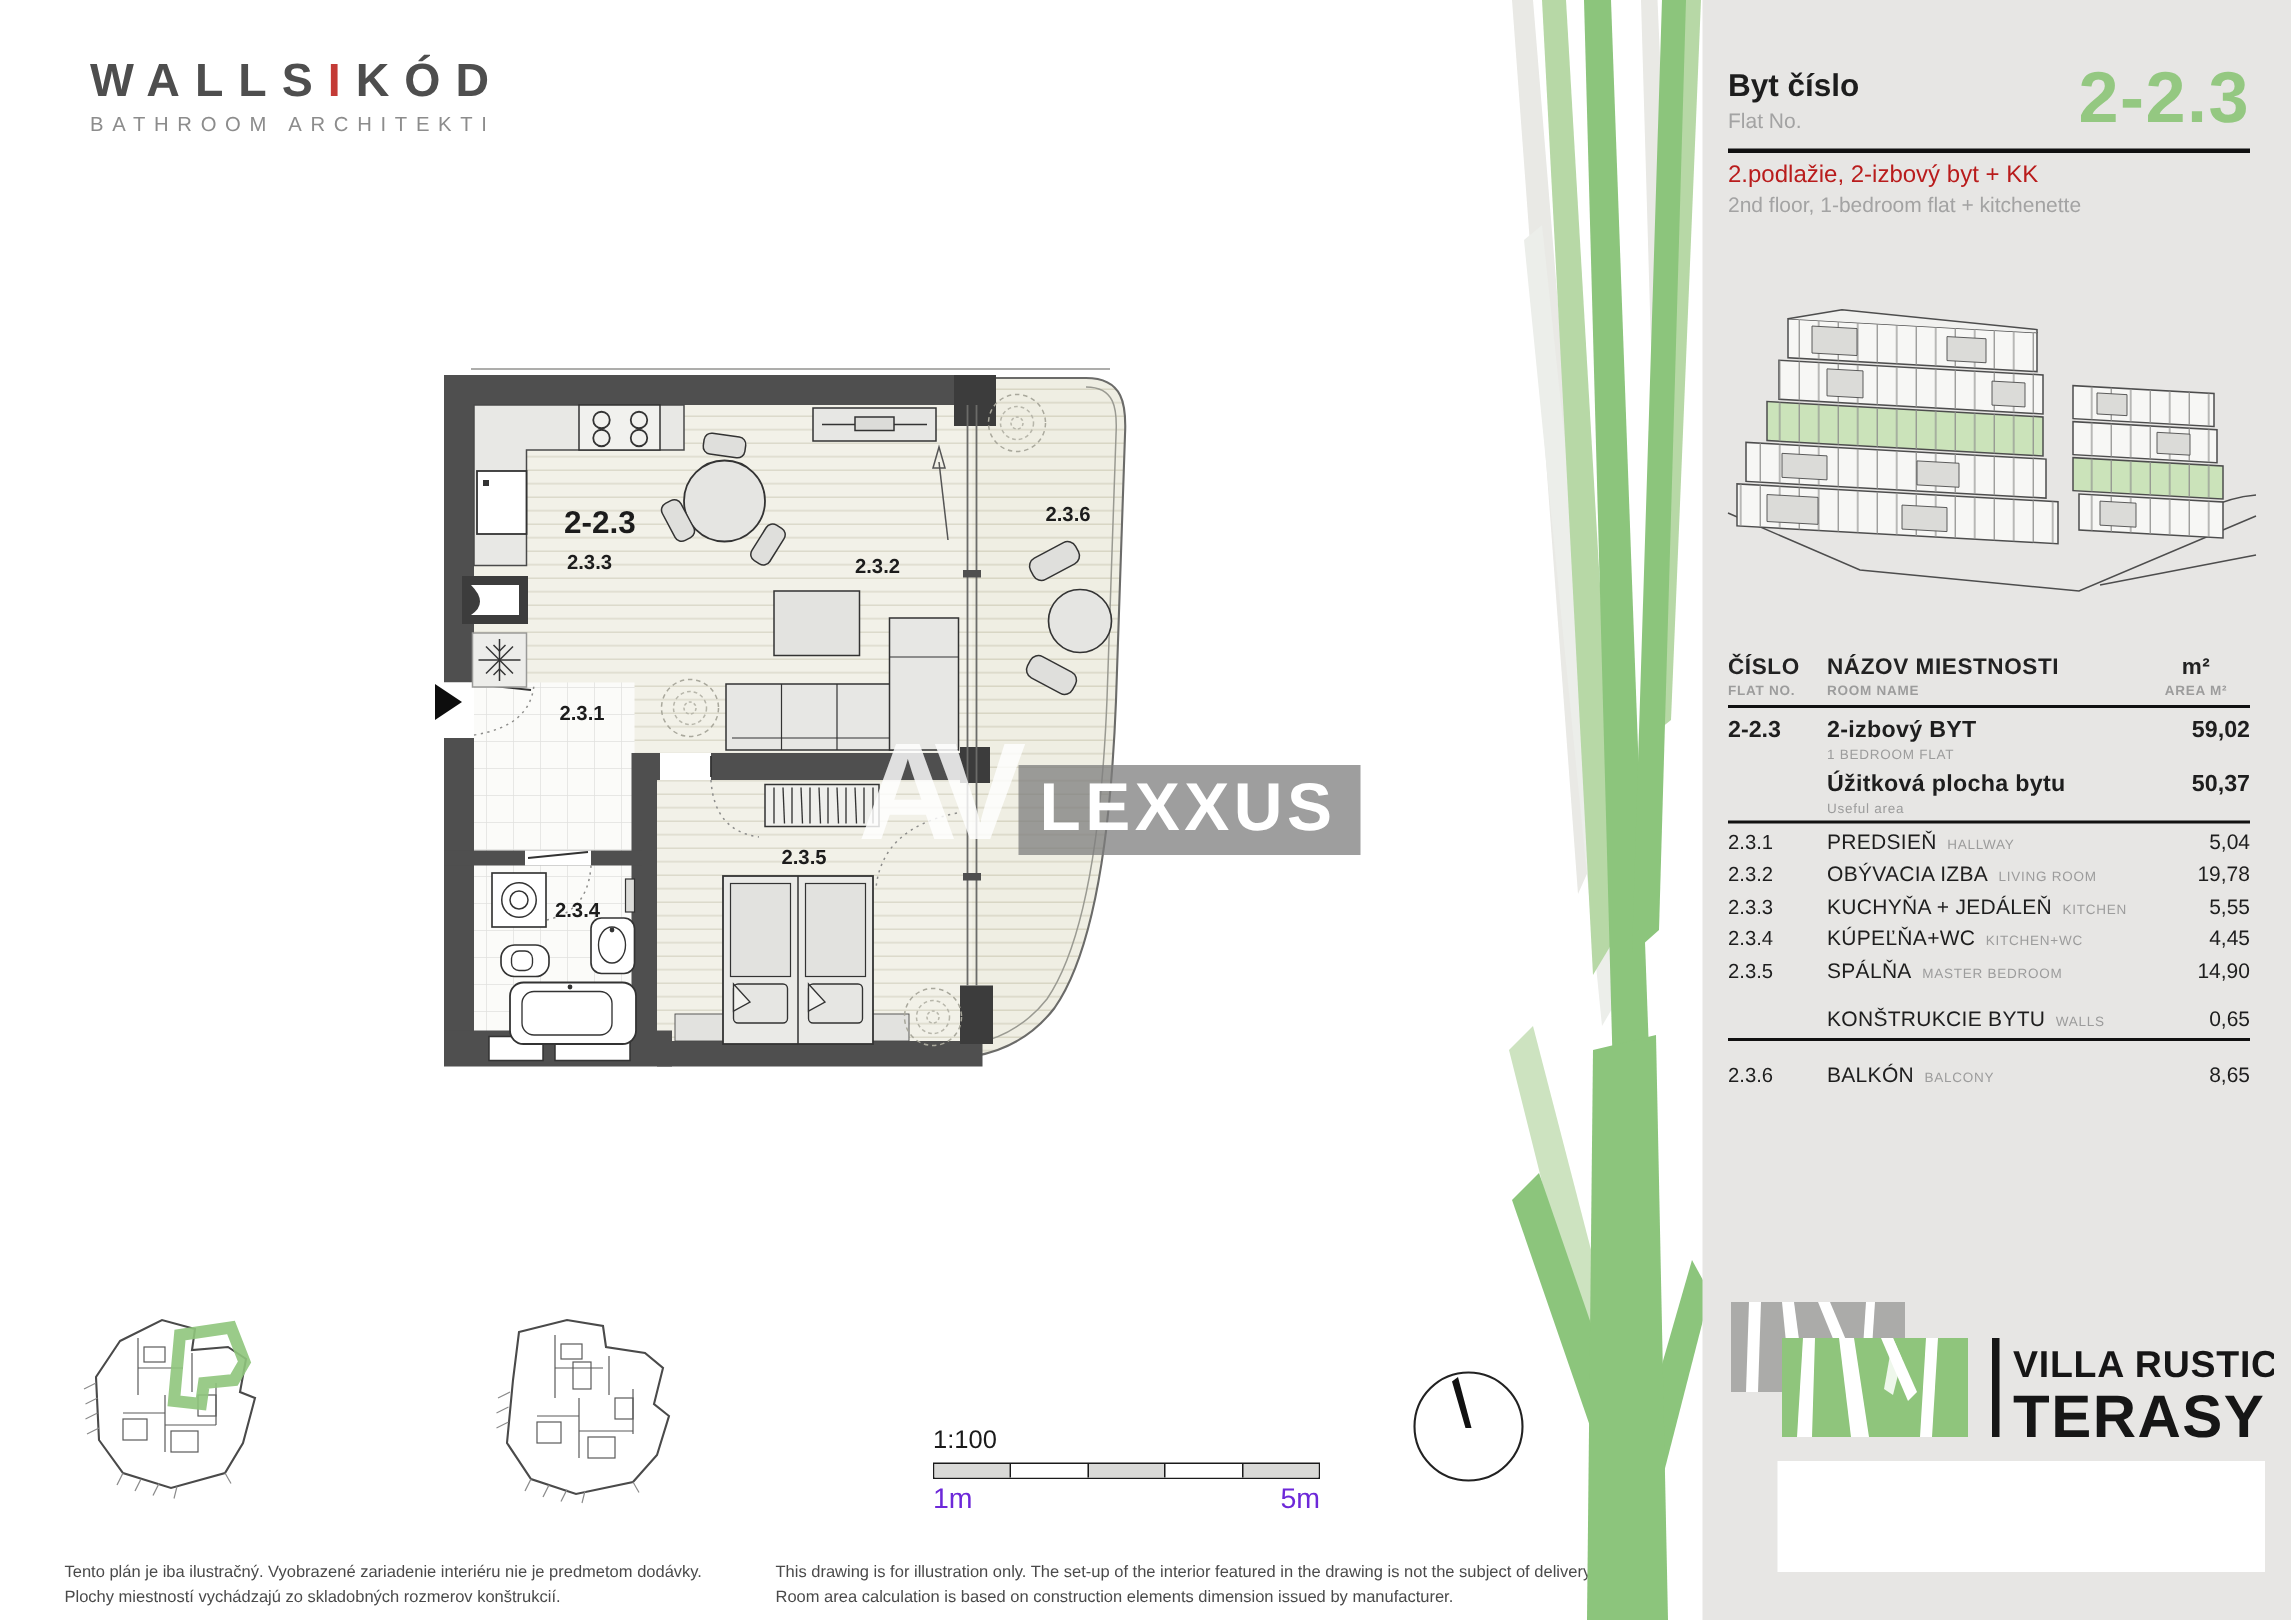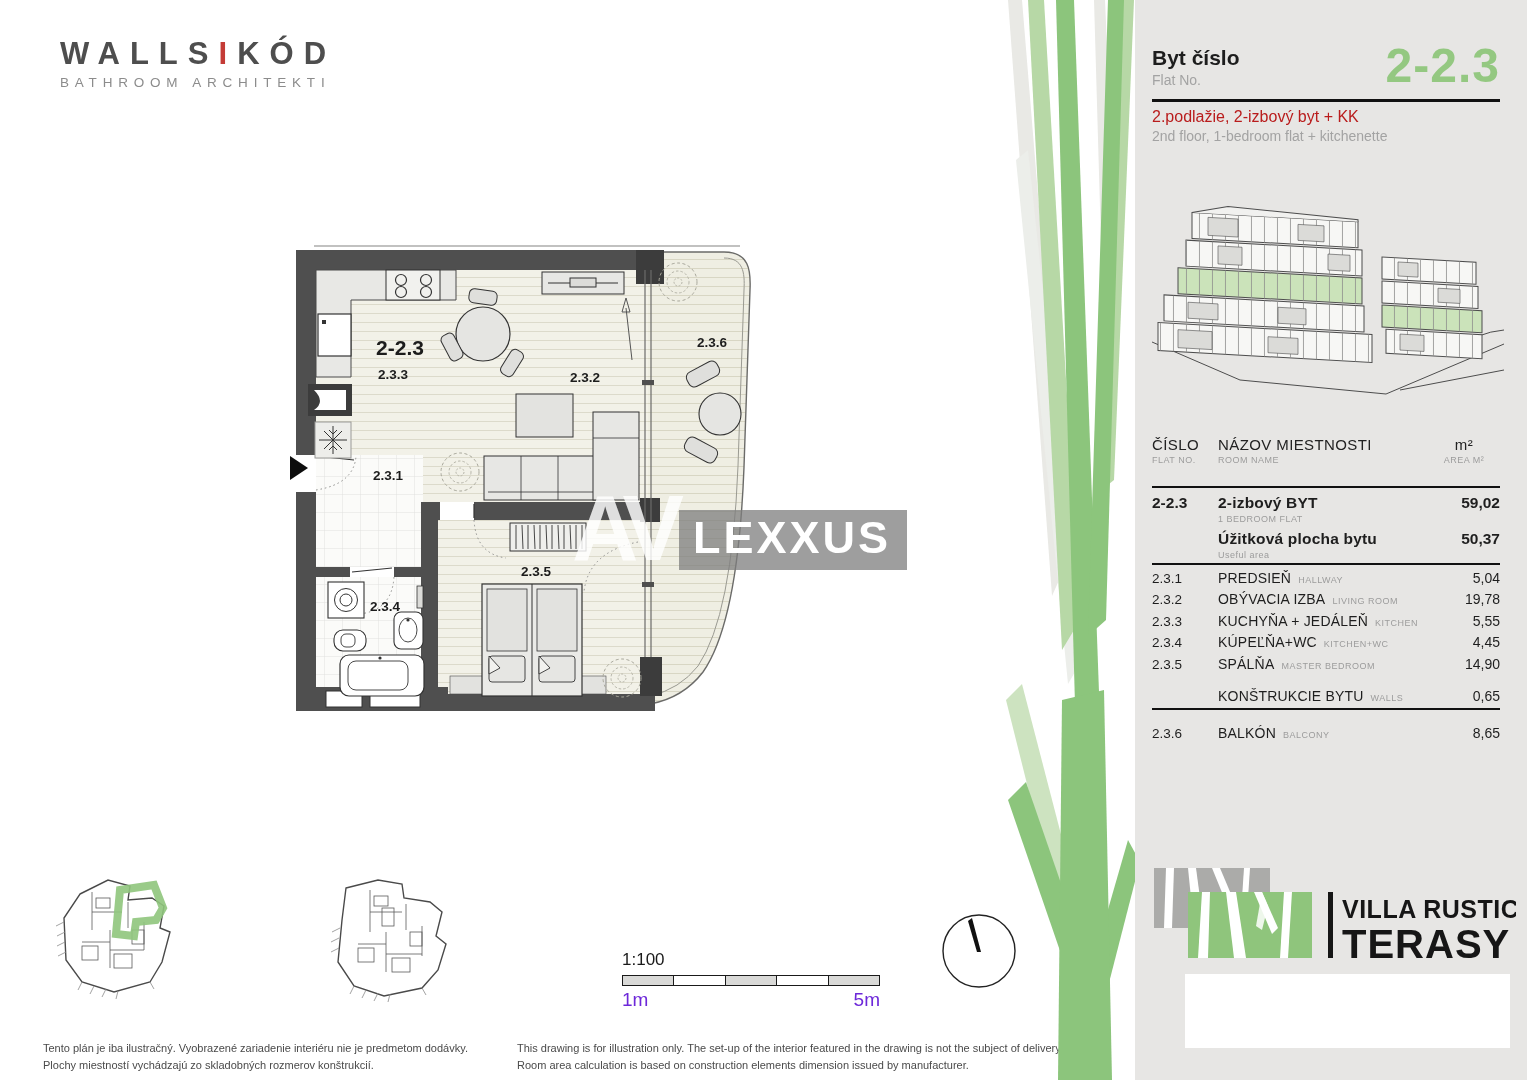--- a/index.html
+++ b/index.html
@@ -50,21 +50,21 @@
   .p-hdr-sk{left:1152px;top:46px;font-size:21px;font-weight:bold;color:#1d1d1d;}
   .p-hdr-en{left:1152px;top:72px;font-size:14px;color:#a3a3a3;}
   .p-flatno{left:1152px;top:38px;width:348px;text-align:right;font-size:48px;font-weight:bold;color:#94c881;letter-spacing:1px;}
   .p-rule{left:1152px;top:99px;width:348px;height:3px;background:#111;}
   .p-sub1{left:1152px;top:108px;font-size:16px;color:#b91c1c;}
   .p-sub2{left:1152px;top:128px;font-size:14px;color:#a3a3a3;}
   .render{left:1148px;top:182px;}
 
   
   .atable{left:1152px;top:436px;width:348px;}
-  .thead{display:grid;grid-template-columns:66px 1fr 72px;border-bottom:2.5px solid #111;padding-bottom:21px;}
+  .thead{display:grid;grid-template-columns:66px 1fr 72px;border-bottom:2.5px solid #111;padding-bottom:5px;font-weight:bold;}
   .h-sk{font-size:15px;color:#222;letter-spacing:.4px;}
   .h-en{font-size:9px;color:#9c9c9c;letter-spacing:.5px;margin-top:2px;}
   .h-right{text-align:center;}
   .trow{display:grid;grid-template-columns:66px 1fr 72px;align-items:baseline;margin-top:3.5px;}
   .trow .no{font-size:13.5px;color:#1e1e1e;}
   .trow .name{font-size:14px;color:#1e1e1e;letter-spacing:.2px;}
   .trow .en{font-size:9px;color:#9c9c9c;margin-left:7px;letter-spacing:.5px;}
   .trow .area{font-size:14px;text-align:right;color:#1e1e1e;}
   .trow.bold .no,.trow.bold .name,.trow.bold .area{font-weight:bold;font-size:15.5px;}
   .trow.bold{margin-top:6px;}

